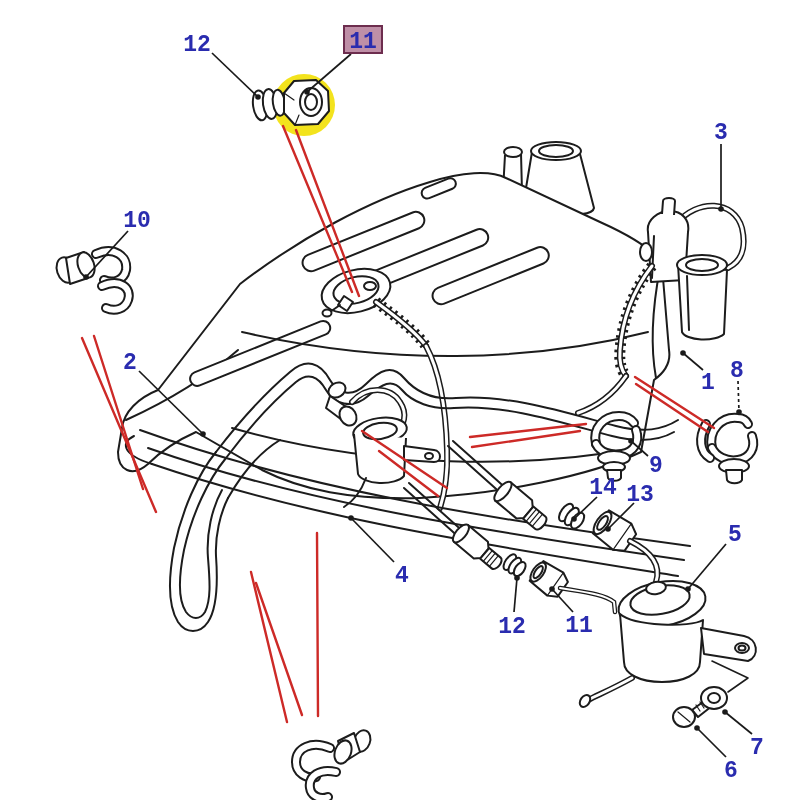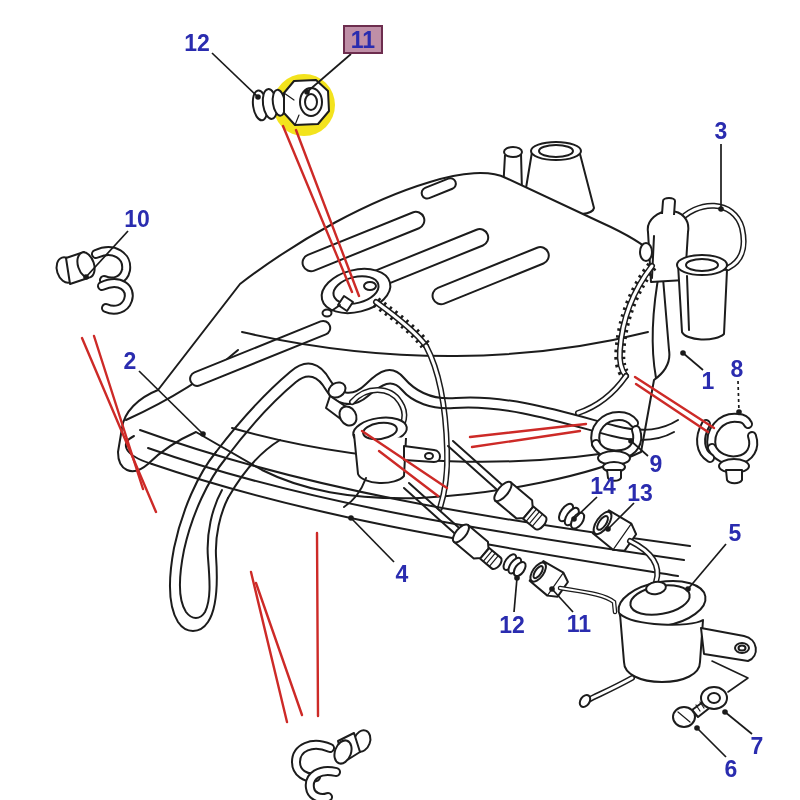--- a/index.html
+++ b/index.html
@@ -1,20 +1,20 @@
 <!DOCTYPE html>
 <html style="--line: #1c1c1c; --label: #2a2caf; --red: #cd2a27; --leader: #1a1a1a; --bg: #ffffff;"><head>
 <meta charset="utf-8">
 <style>
   :root{
     --line:#1c1c1c; --label:#2a2caf; --red:#cd2a27; --leader:#1a1a1a; --bg:#ffffff;
   }
   html,body{margin:0;padding:0;background:var(--bg);}
   .canvas{position:relative;width:800px;height:800px;background:var(--bg);overflow:hidden;
-          font-family:Liberation Sans, sans-serif;}
+          font-family:Liberation Mono, monospace;}
   svg{position:absolute;left:0;top:0;}
   svg *{vector-effect:none;}
   .ln{stroke:var(--line);stroke-width:2;fill:none;stroke-linecap:round;stroke-linejoin:round;}
   .thin{stroke:var(--line);stroke-width:1.2;fill:none;stroke-linecap:round;}
   .w{stroke:var(--line);stroke-width:2;fill:#fff;stroke-linejoin:round;}
   .tube-o{stroke:var(--line);stroke-width:6;fill:none;stroke-linecap:round;}
   .tube-i{stroke:#fff;stroke-width:3;fill:none;stroke-linecap:round;}
   .tube-o2{stroke:var(--line);stroke-width:4.5;fill:none;stroke-linecap:round;}
   .tube-i2{stroke:#fff;stroke-width:2;fill:none;stroke-linecap:round;}
   .corr{stroke:var(--line);stroke-width:11;fill:none;stroke-dasharray:2.5 4.5;}

